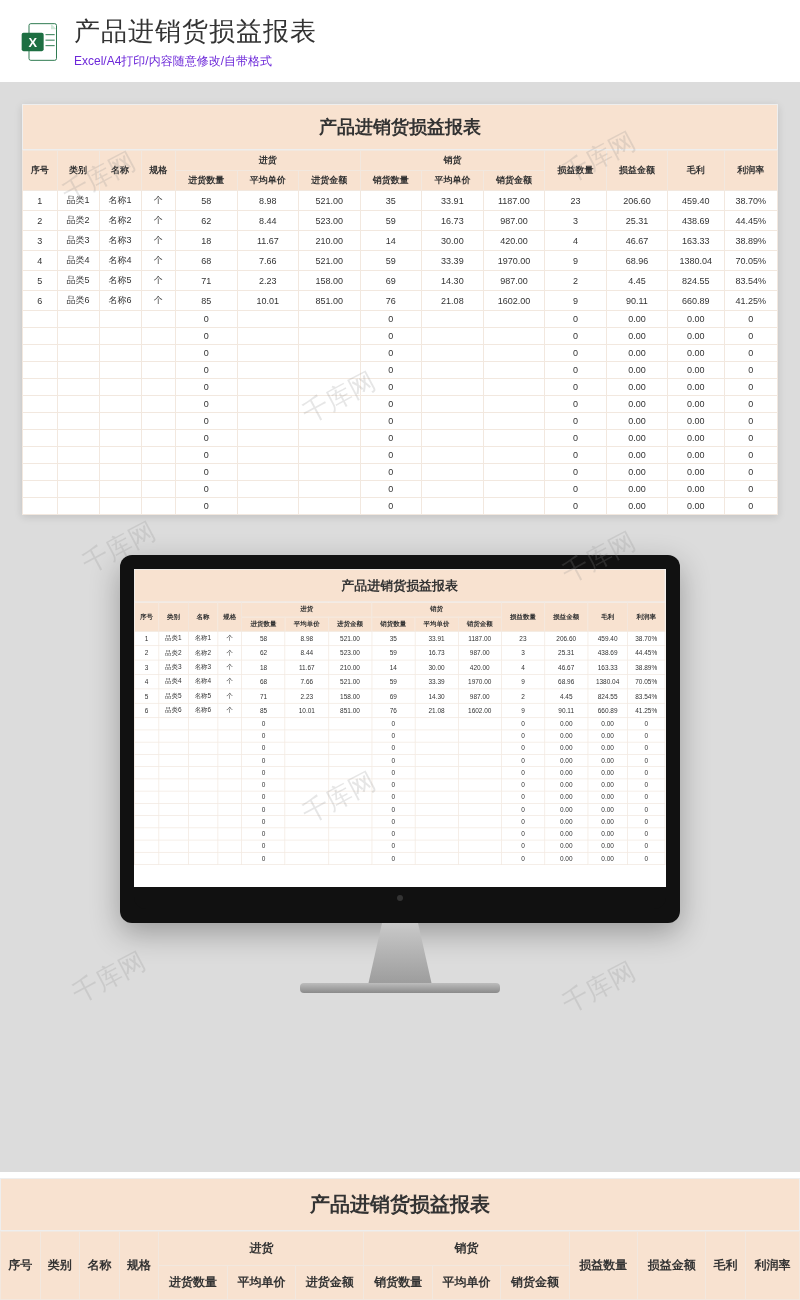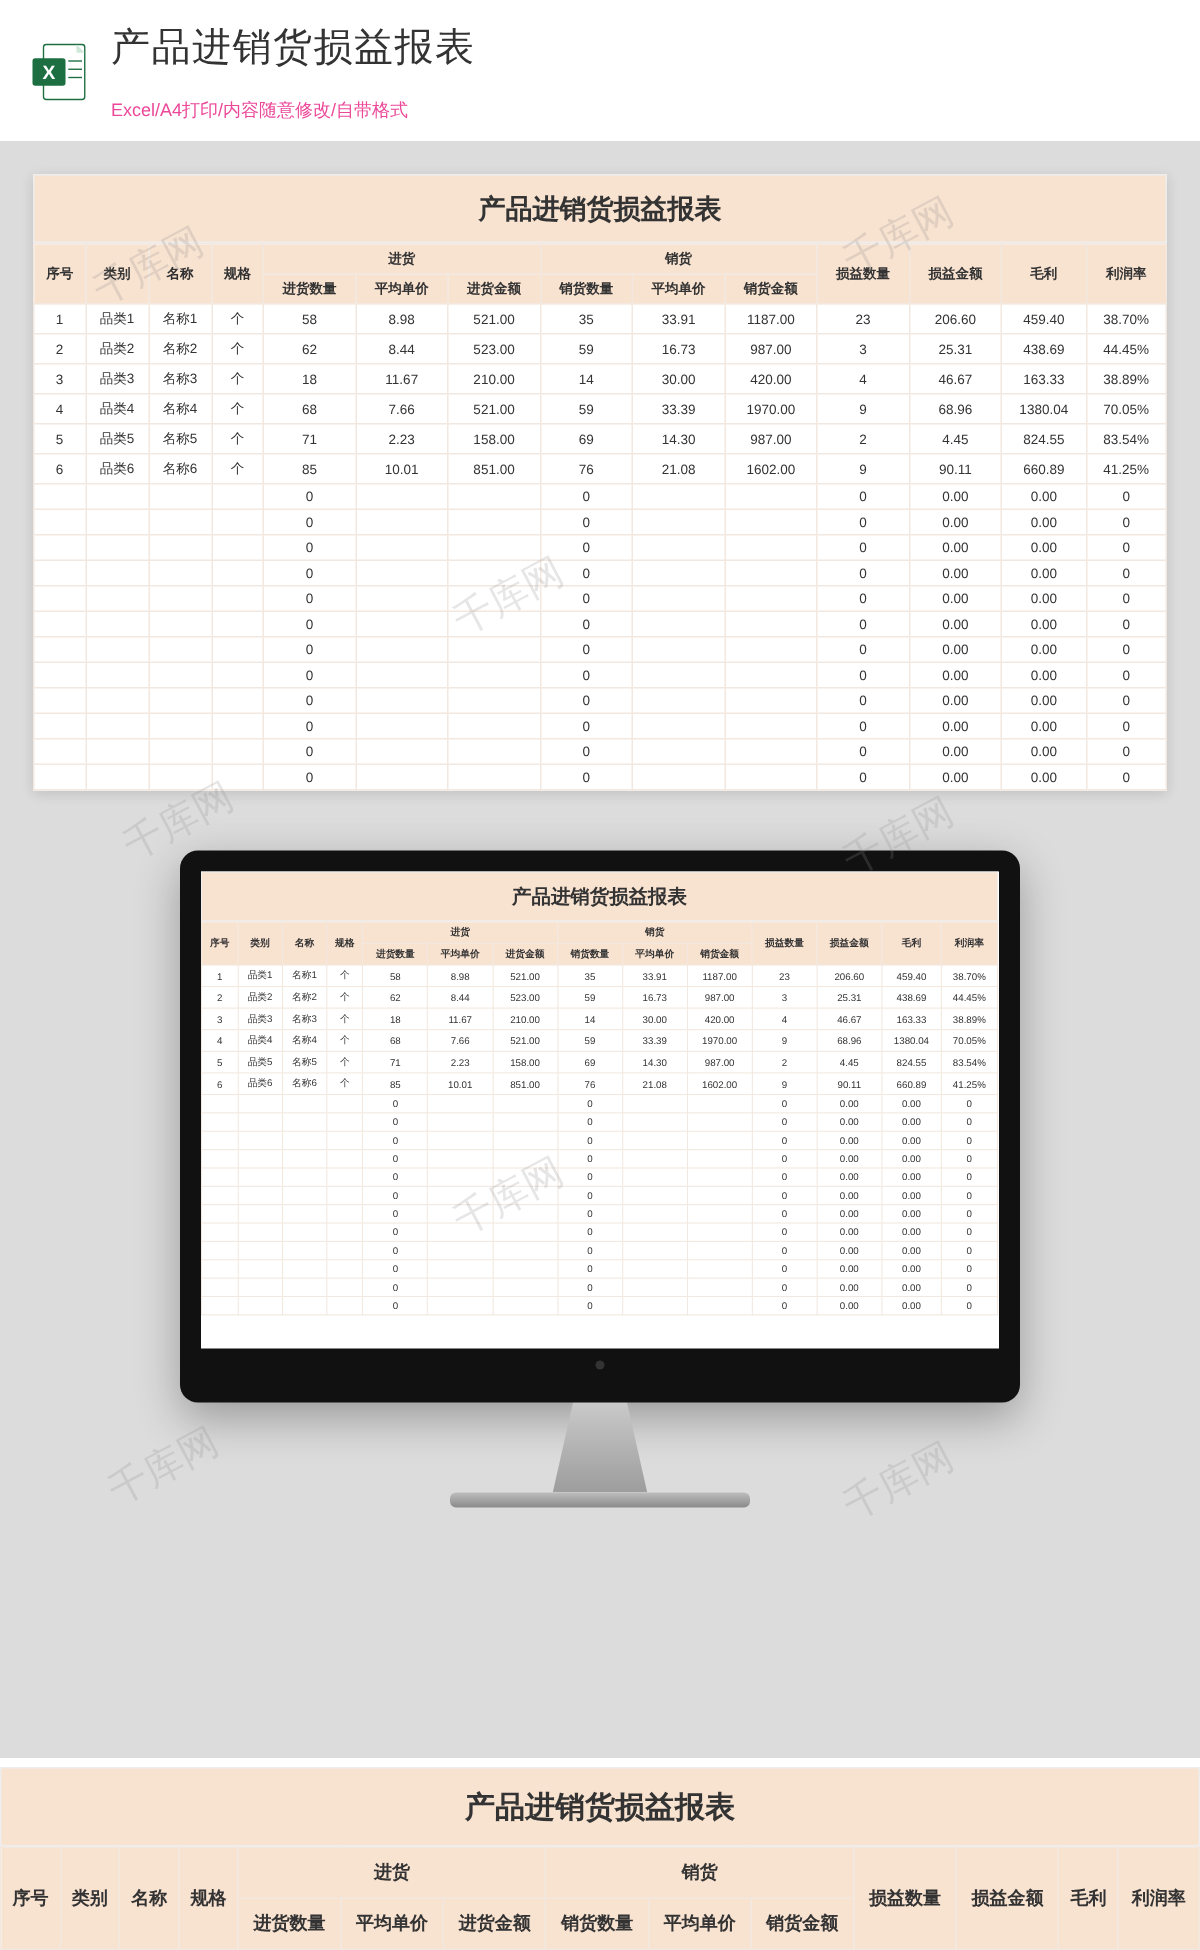--- a/index.html
+++ b/index.html
@@ -24,22 +24,22 @@
   .excel-icon svg { width: 100%; height: 100%; }
   .header-text { flex: 1; }
   .header-title {
     font-size: 26px;
     color: #333;
     font-weight: 400;
     letter-spacing: 1px;
   }
   .header-sub {
     font-size: 12px;
-    color: #ec4899;
-    margin-top: 16px;
+    color: #6d28d9;
+    margin-top: 4px;
   }
 
   .sheet {
     background: #fff;
     margin: 22px;
     box-shadow: 0 2px 8px rgba(0,0,0,0.12);
     padding: 0;
   }
   .sheet-title {
     background: #f8e2d0;

